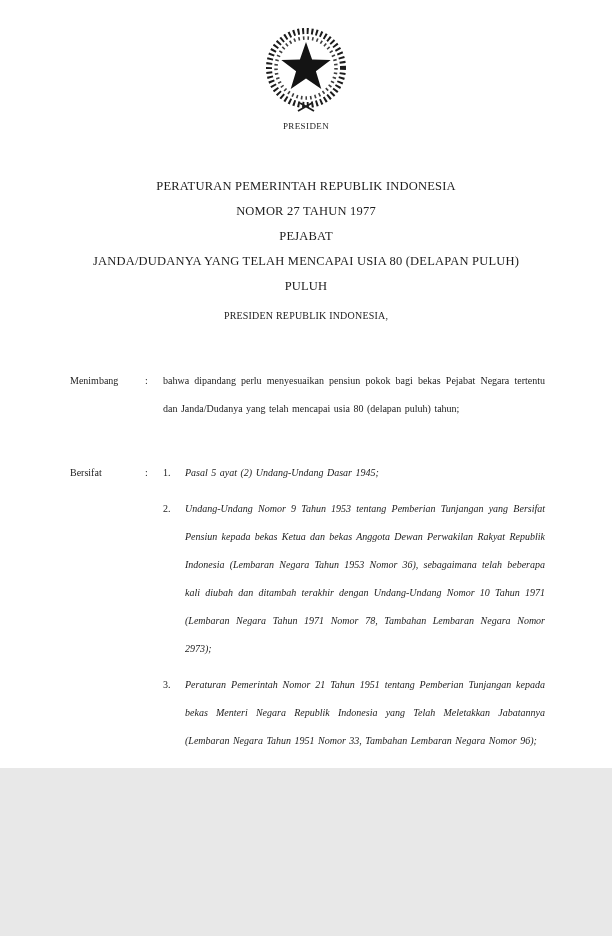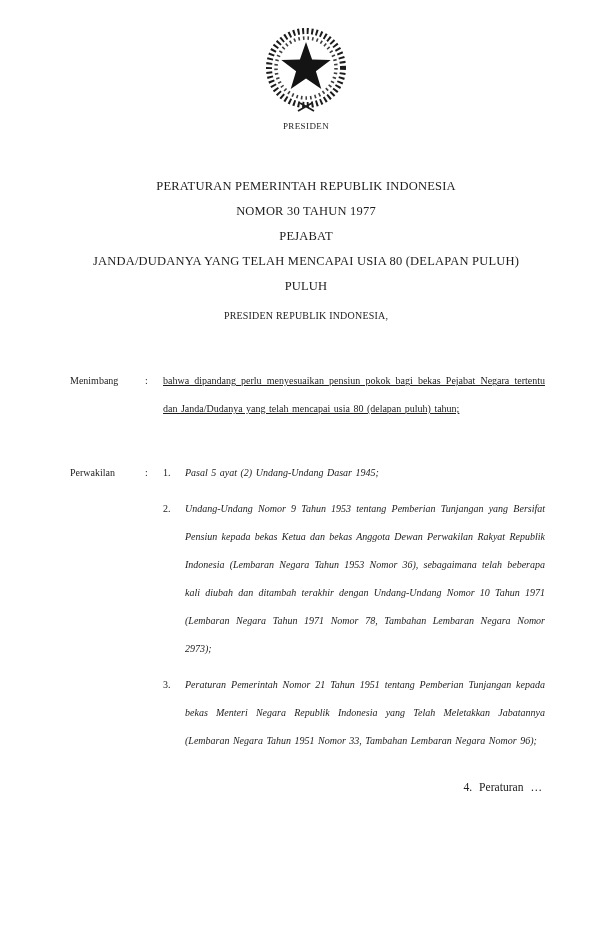--- a/index.html
+++ b/index.html
@@ -1,21 +1,21 @@
 <!DOCTYPE html>
 <html><head>
 <meta charset="utf-8">
 <style>
   * { margin: 0; padding: 0; box-sizing: border-box; }
   html, body { background: #e8e8e8; }
   body { font-family: "Liberation Serif", serif; }
   .page {
     position: relative;
     width: 612px;
-    height: 936px;
+    height: 768px;
     margin: 0 auto;
     background: #ffffff;
     color: #1c1c1c;
     overflow: hidden;
   }
   .letterhead {
     padding-top: 26px;
     text-align: center;
   }
   .seal { display: inline-block; }
@@ -43,21 +43,21 @@
     padding-left: 70px;
     padding-right: 67px;
     font-size: 10px;
     line-height: 28px;
   }
   .section-menimbang { margin-top: 46px; }
   .section-mengingat { margin-top: 36px; }
   .section-label { width: 75px; flex-shrink: 0; }
   .section-colon { width: 18px; flex-shrink: 0; text-align: left; }
   .section-body { flex: 1; }
-  .section-paragraph { text-align: justify; word-spacing: 1px; text-decoration: underline; }
+  .section-paragraph { text-align: justify; word-spacing: 1px; }
   .legal-item { display: flex; }
   .legal-item + .legal-item { margin-top: 8px; }
   .item-number { width: 22px; flex-shrink: 0; }
   .item-text { flex: 1; text-align: justify; word-spacing: 1px; font-style: italic; }
   .catchword {
     margin-top: 26px;
     padding-right: 70px;
     text-align: right;
     font-size: 11.6px;
     word-spacing: 4px;
@@ -78,38 +78,38 @@
         <path d="M44,85 L58,77 M60,85 L46,77" stroke="#1c1c1c" stroke-width="1.8" fill="none"></path>
       </svg>
     </span>
     <div class="office-name">
       <div>PRESIDEN</div>
     </div>
   </div>
 
   <div class="title-block">
     <div>PERATURAN PEMERINTAH REPUBLIK INDONESIA</div>
-    <div>NOMOR 30 TAHUN 1977</div>
+    <div>NOMOR 27 TAHUN 1977</div>
     <div>PEJABAT</div>
     <div>JANDA/DUDANYA YANG TELAH MENCAPAI USIA 80 (DELAPAN PULUH)</div>
     <div>PULUH</div>
   </div>
 
   <div class="salutation">PRESIDEN REPUBLIK INDONESIA,</div>
 
   <div class="section section-menimbang">
     <div class="section-label">Menimbang</div>
     <div class="section-colon">:</div>
     <div class="section-body">
       <div class="section-paragraph">bahwa dipandang perlu menyesuaikan pensiun pokok bagi bekas Pejabat Negara tertentu dan Janda/Dudanya yang telah mencapai usia 80 (delapan puluh) tahun;</div>
     </div>
   </div>
 
   <div class="section section-mengingat">
-    <div class="section-label">Perwakilan</div>
+    <div class="section-label">Bersifat</div>
     <div class="section-colon">:</div>
     <div class="section-body">
       <div class="legal-item">
         <div class="item-number">1.</div>
         <div class="item-text">Pasal 5 ayat (2) Undang-Undang Dasar 1945;</div>
       </div>
       <div class="legal-item">
         <div class="item-number">2.</div>
         <div class="item-text">Undang-Undang Nomor 9 Tahun 1953 tentang Pemberian Tunjangan yang Bersifat Pensiun kepada bekas Ketua dan bekas Anggota Dewan Perwakilan Rakyat Republik Indonesia (Lembaran Negara Tahun 1953 Nomor 36), sebagaimana telah beberapa kali diubah dan ditambah terakhir dengan Undang-Undang Nomor 10 Tahun 1971 (Lembaran Negara Tahun 1971 Nomor 78, Tambahan Lembaran Negara Nomor 2973);</div>
       </div>

